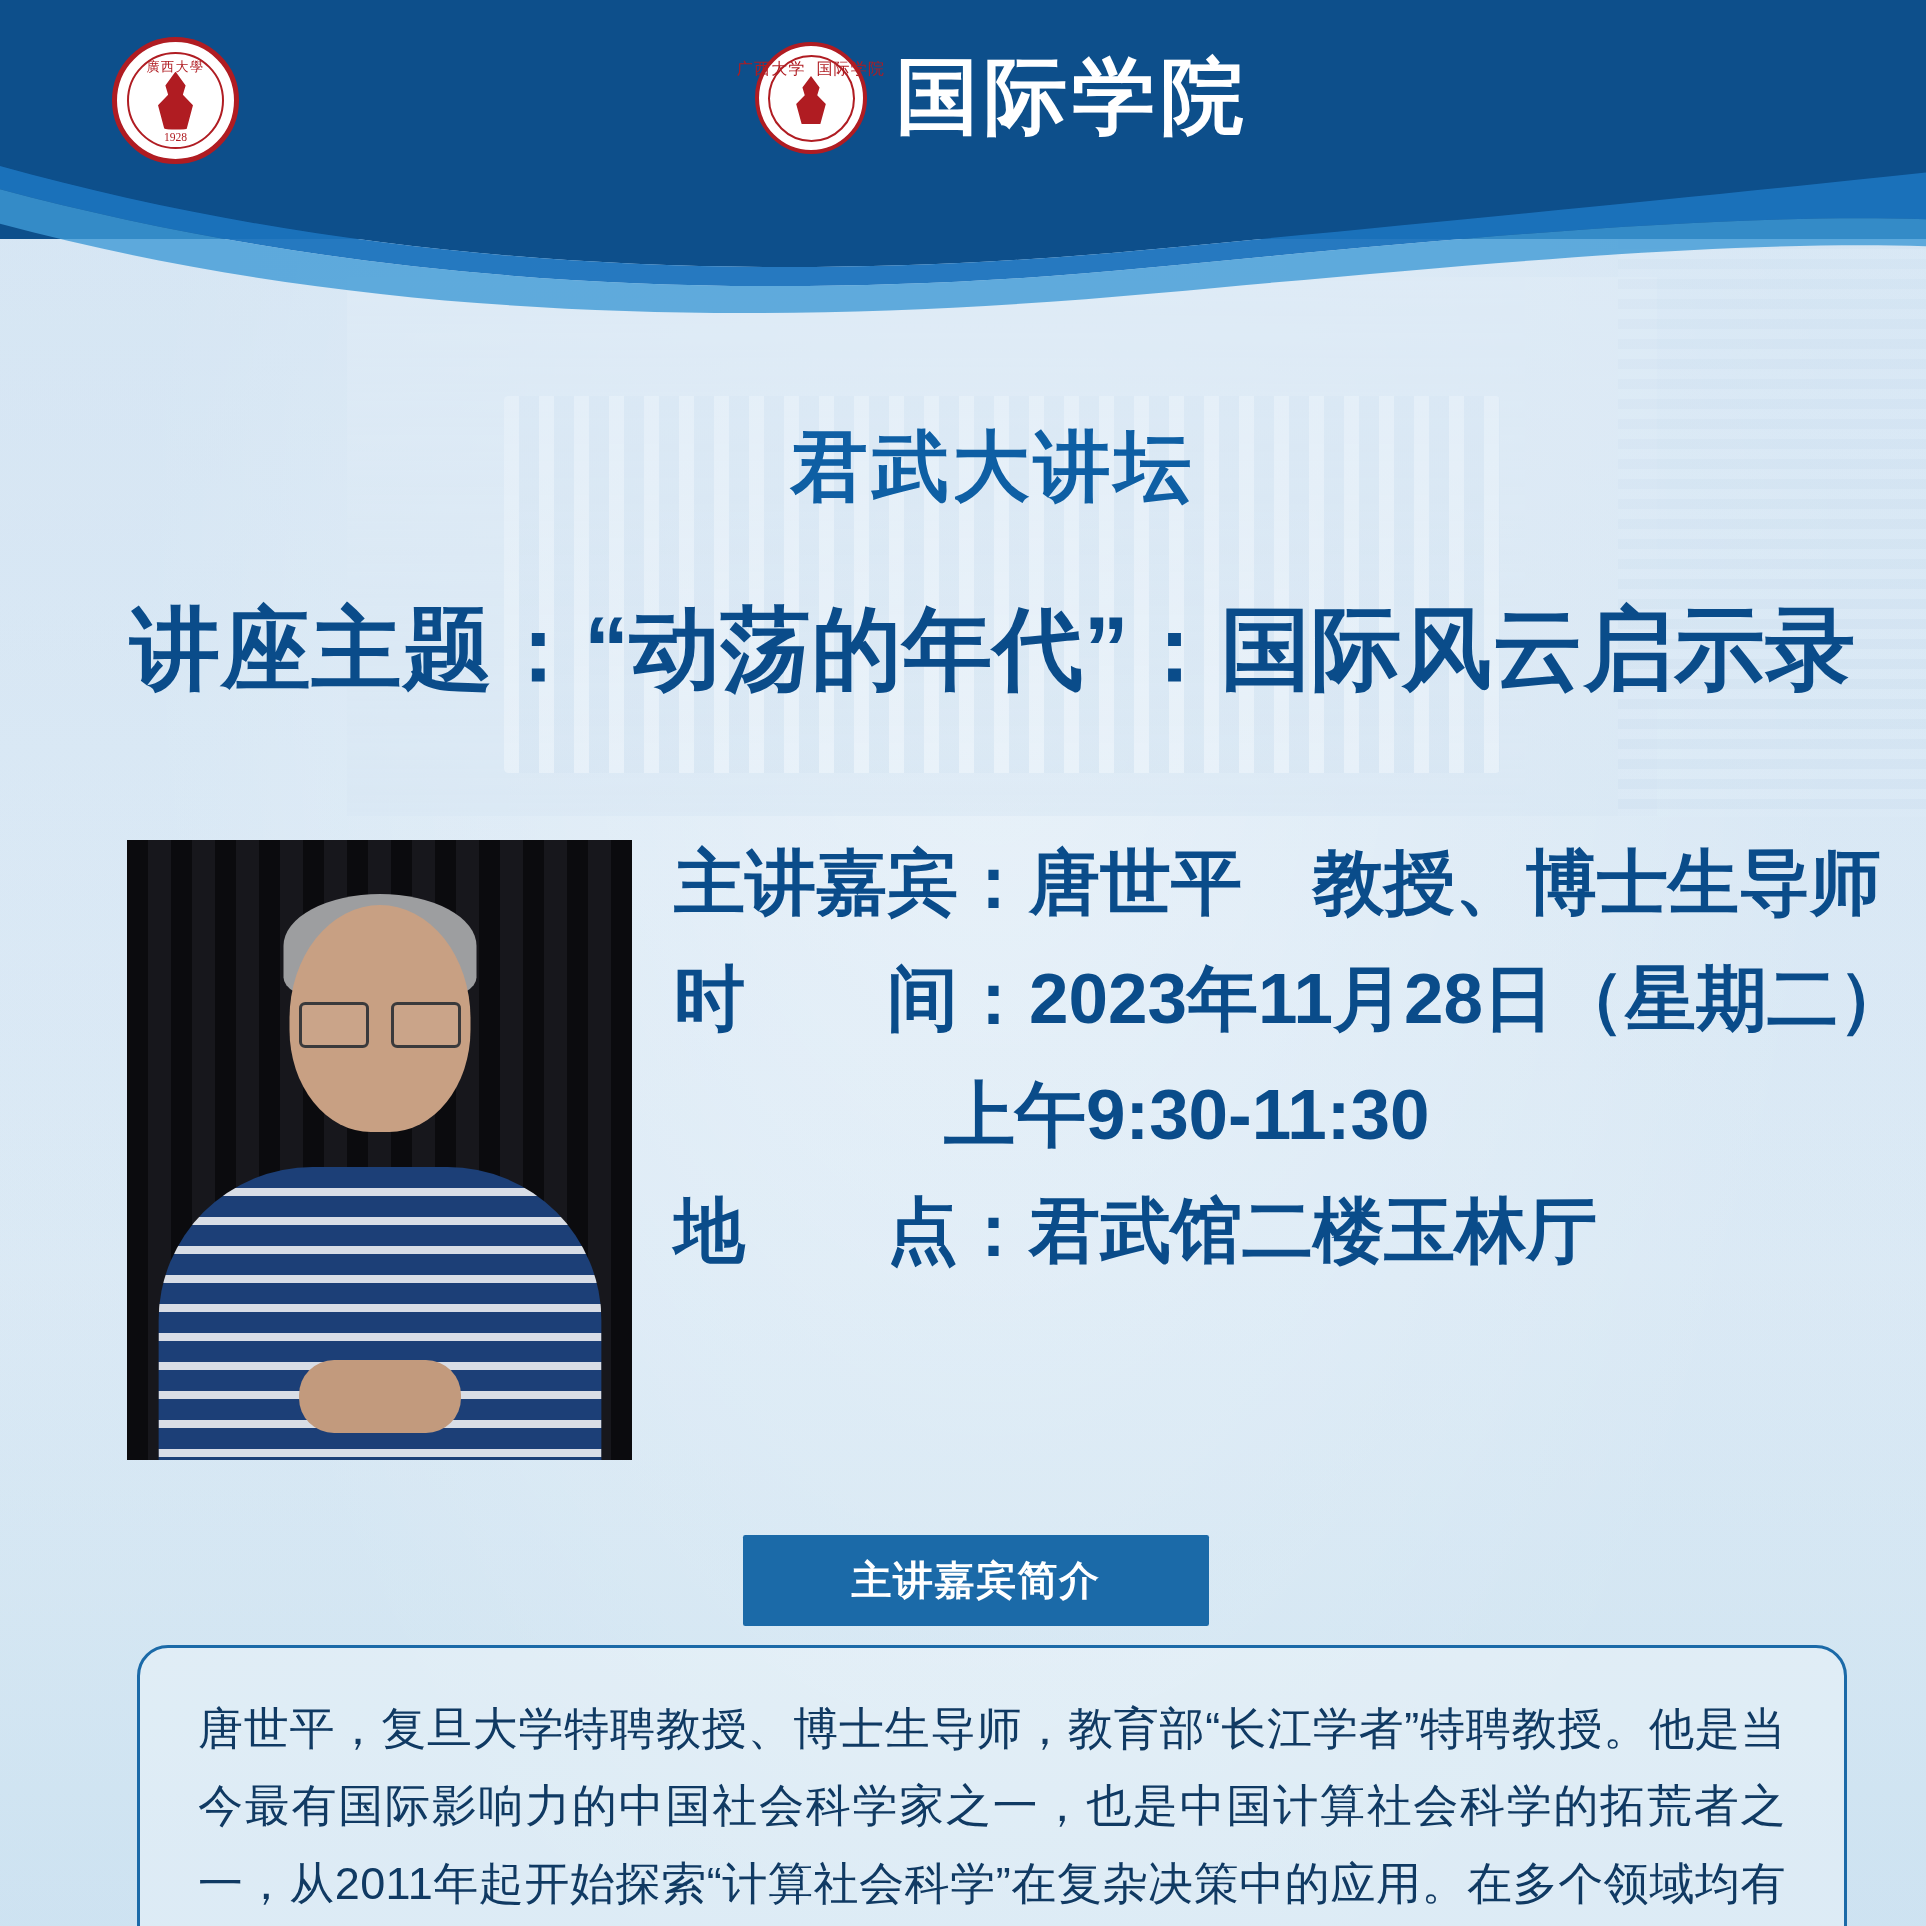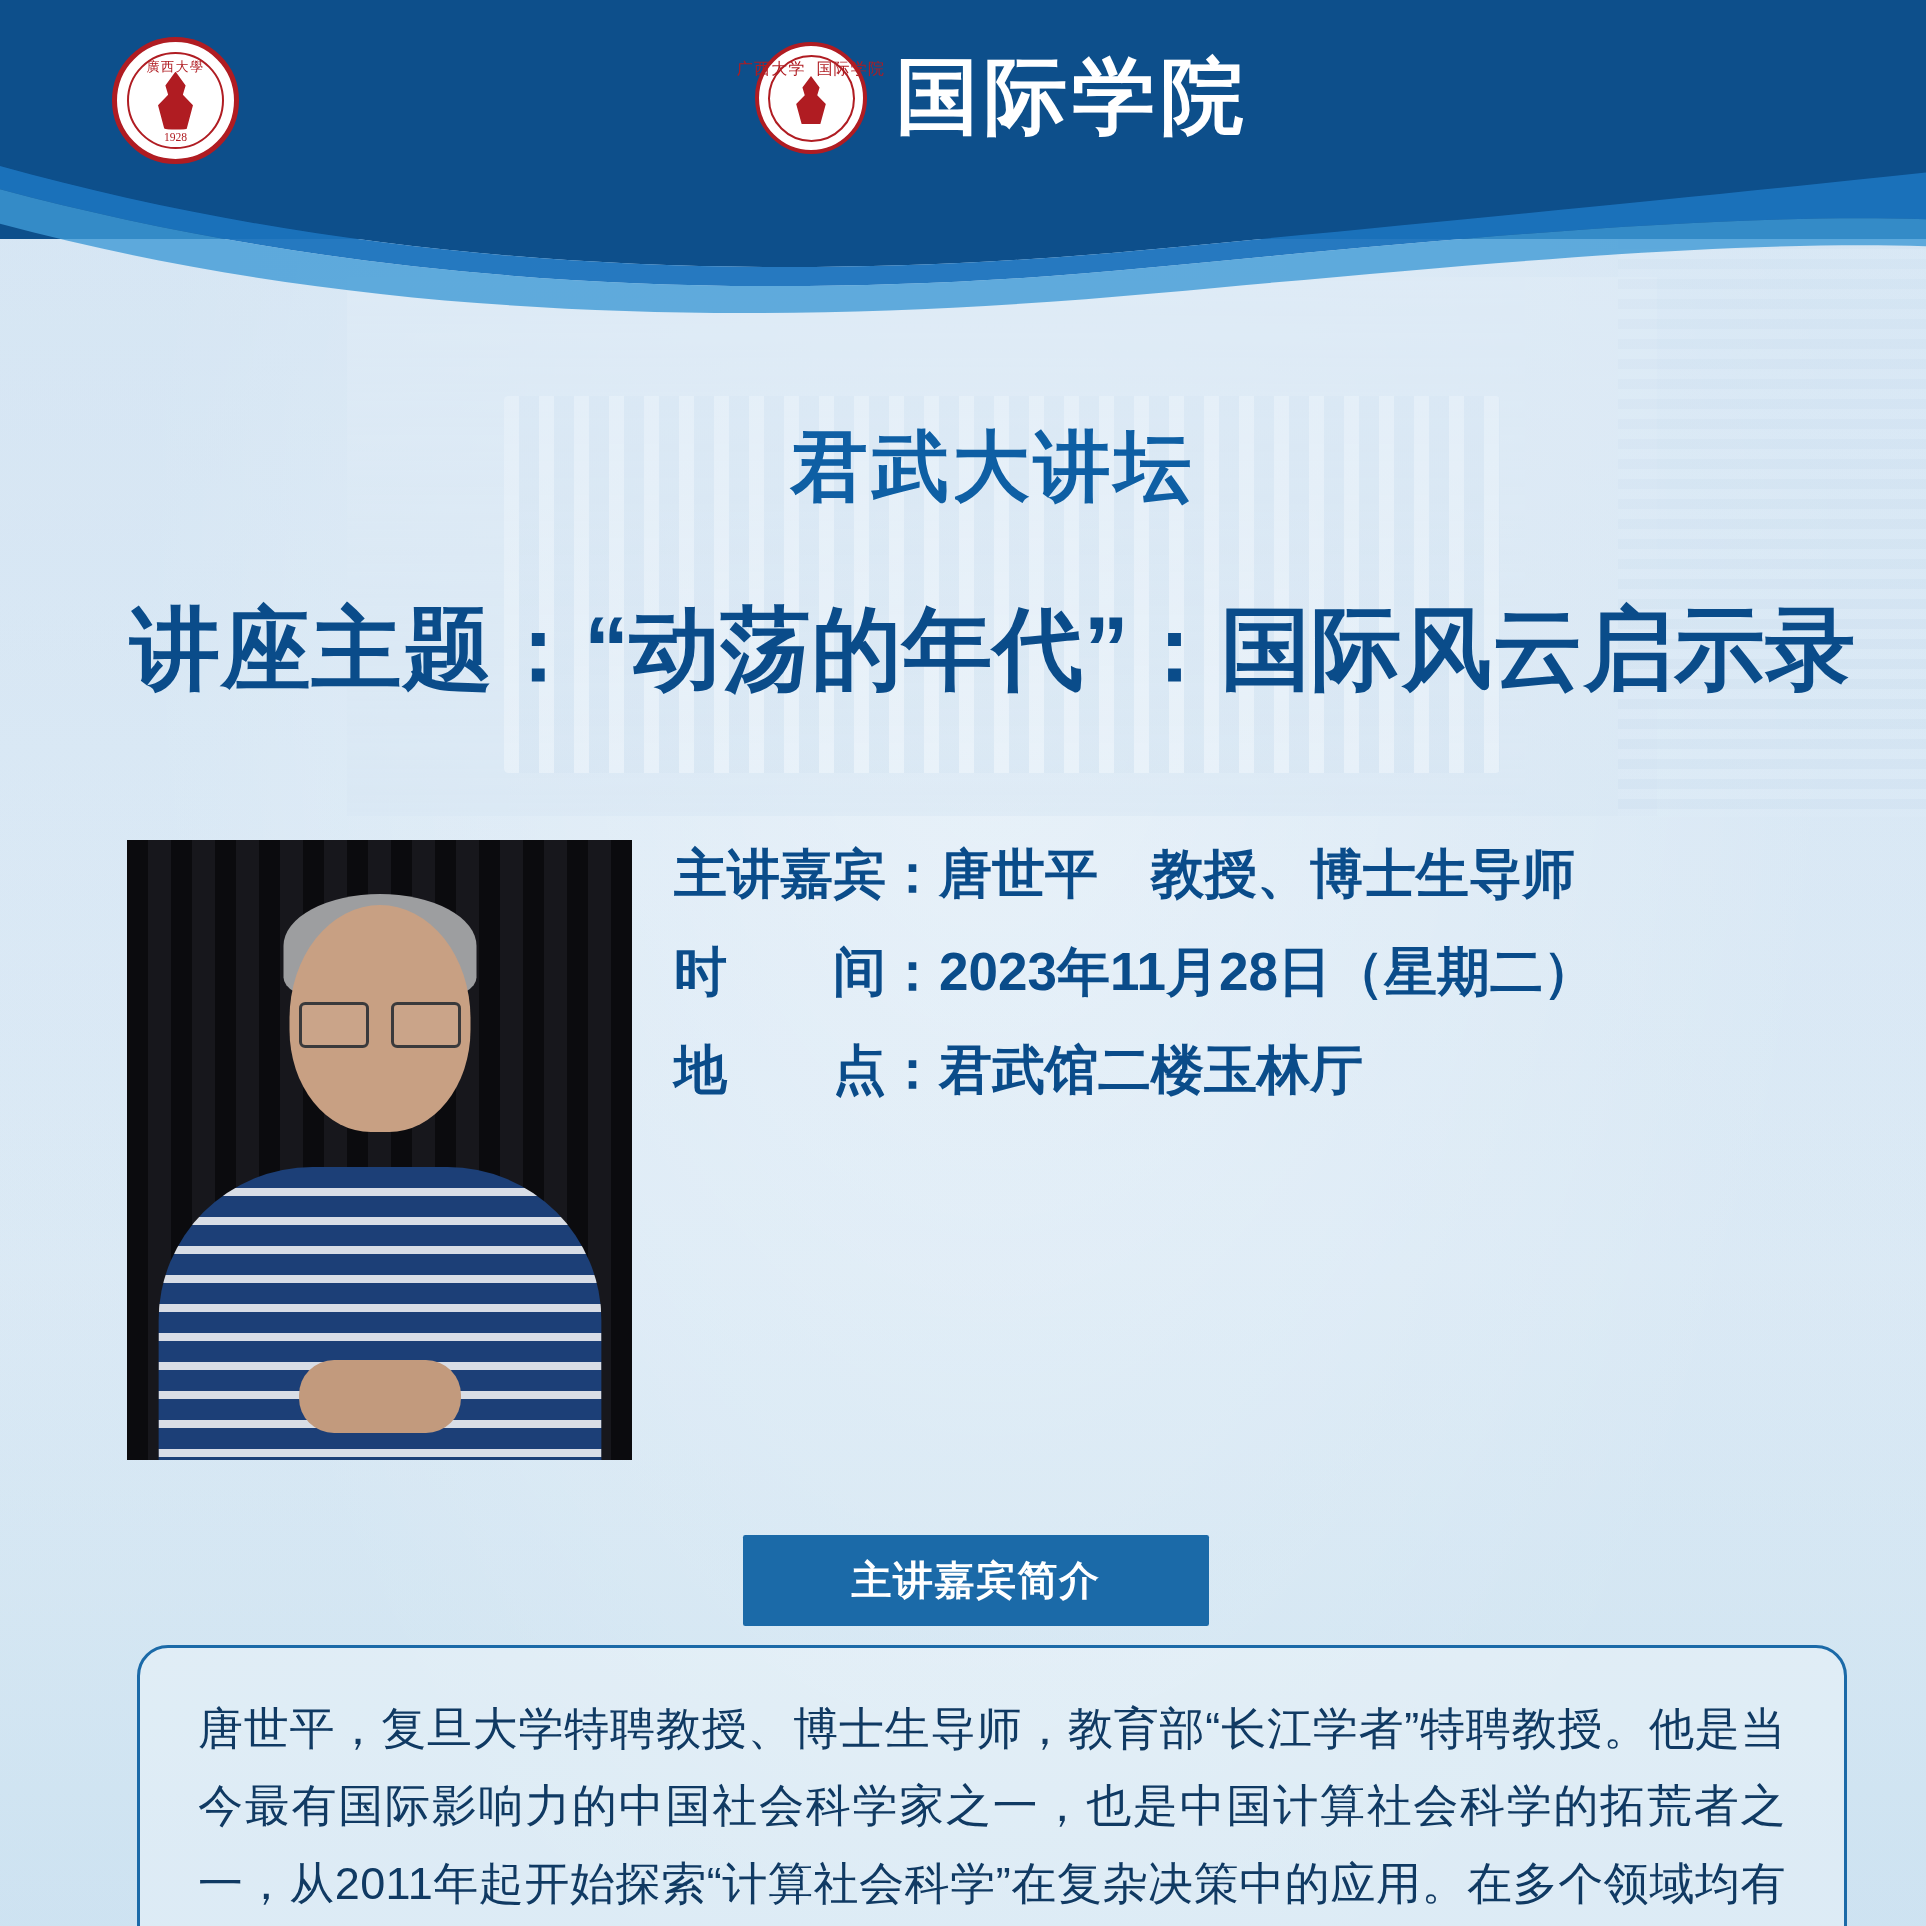--- a/index.html
+++ b/index.html
@@ -288,21 +288,21 @@
   .info {
     position: absolute;
     left: 674px; top: 847px;
     width: 1233px;
     z-index: 10;
     color: #0a4c8a;
     font-weight: 700;
   }
   .info-row {
     display: block;
-    font-size: 53px;
+    font-size: 71px;
     line-height: 1.0;
     margin-bottom: 45px;
     white-space: nowrap;
   }
   .info-row.indent {
     margin-left: 270px;
   }
 
   
   .bio-tab {
@@ -386,20 +386,21 @@
     <div class="glasses">
       <span class="l"></span>
         <span class="r"></span>
     </div>
     <div class="hands"></div>
   </div>
 
   <div class="info">
     <div class="info-row">主讲嘉宾：唐世平　教授、博士生导师</div>
     <div class="info-row">时　　间：2023年11月28日（星期二）</div>
+    <div class="info-row indent">上午9:30-11:30</div>
     <div class="info-row">地　　点：君武馆二楼玉林厅</div>
   </div>
 
   <div class="bio-tab">主讲嘉宾简介</div>
   <div class="bio-box">
     <div class="bio-text">唐世平，复旦大学特聘教授、博士生导师，教育部“长江学者”特聘教授。他是当今最有国际影响力的中国社会科学家之一，也是中国计算社会科学的拓荒者之一，从2011年起开始探索“计算社会科学”在复杂决策中的应用。在多个领域均有广泛丰硕的成果，已出版英文专著5部、中文专著2部、英文编著1部和中文编著3部。其中，《Social Evolution of International Politics》于2015年荣获国际研究协会（ISA）“年度最佳著作奖”，是亚洲和中国首位获此殊荣的学者。此外，他还有多篇论文发表在相关领域的重要和顶级国际期刊上。他也是多个国际顶级和一流刊物的第一位来自中国的编委会成员。</div>
   </div>
 
 </div>
 

